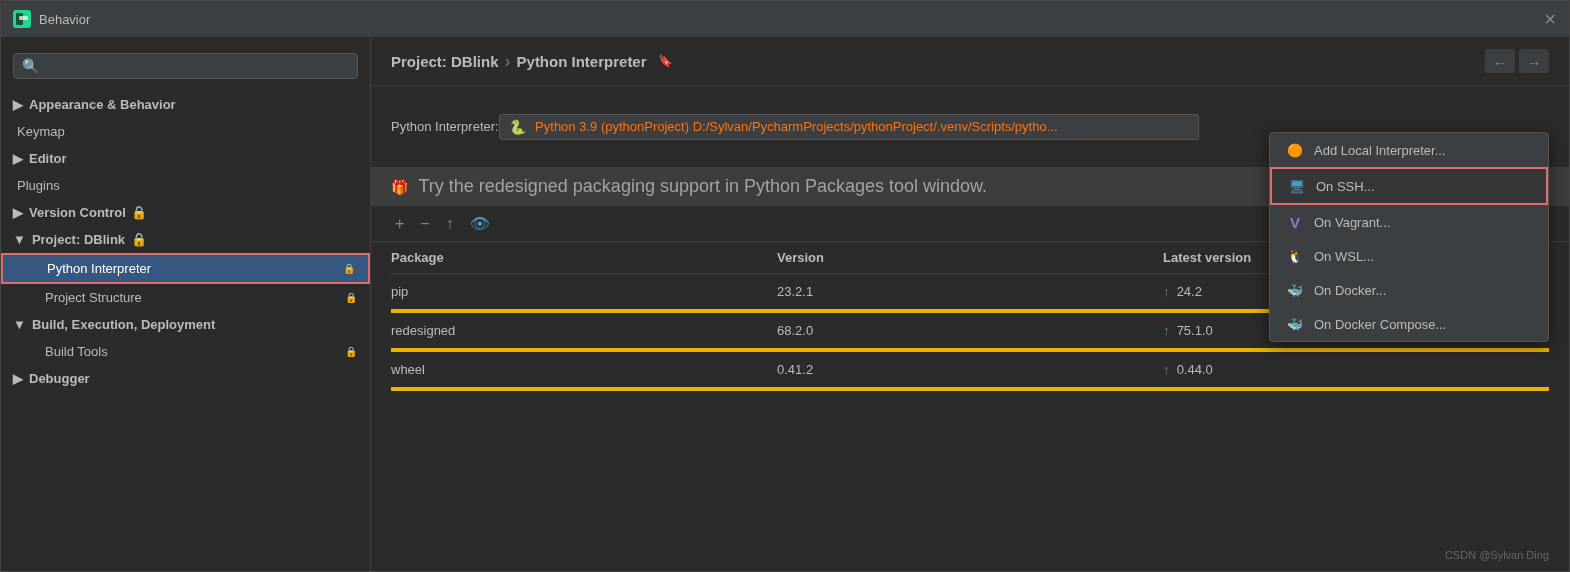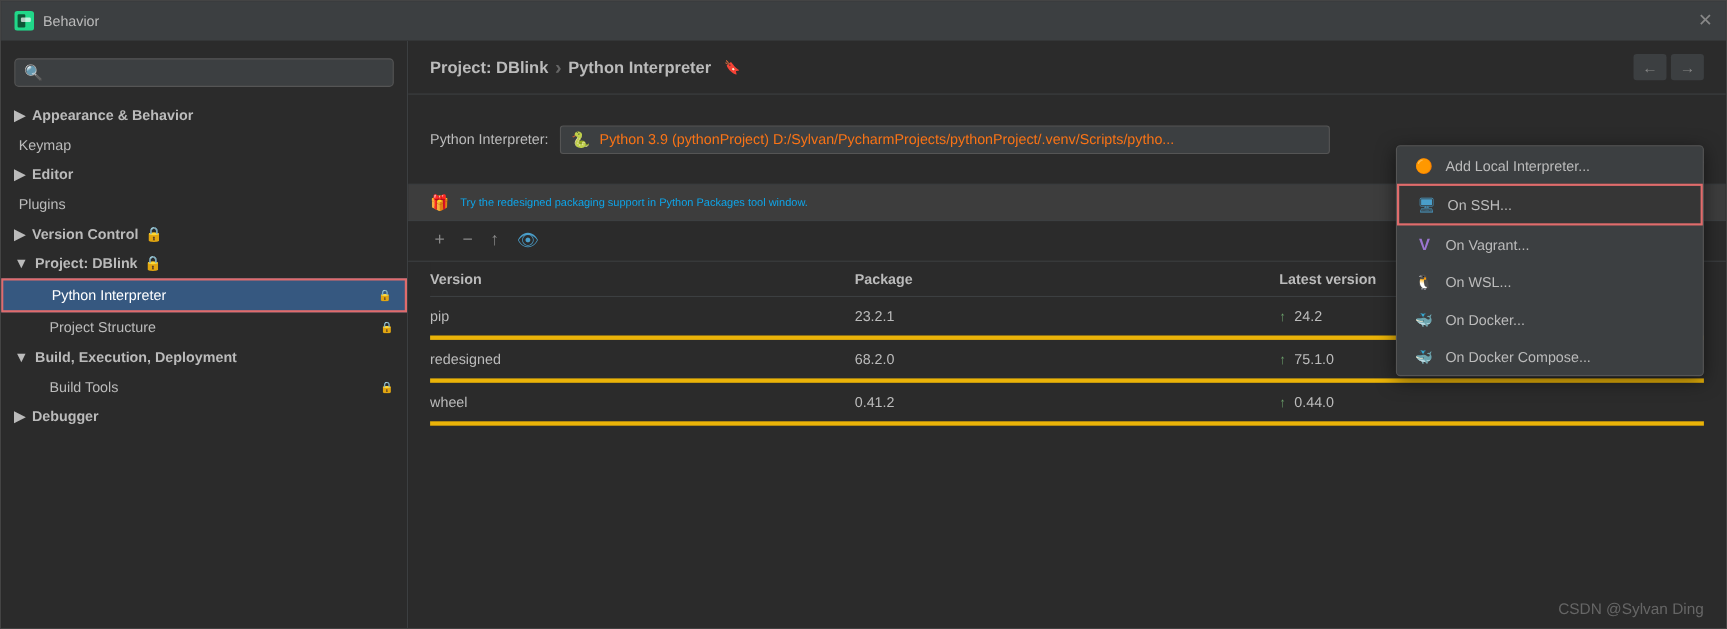--- a/index.html
+++ b/index.html
@@ -143,21 +143,20 @@
       padding: 4px 8px;
       cursor: pointer;
       border-radius: 3px;
       font-size: 14px;
     }
     .bookmark-icon { color: #888; font-size: 12px; }
     .interpreter-row {
       display: flex;
       align-items: center;
       padding: 10px 20px;
-      gap: 10px;
       border-bottom: 1px solid #3c3f41;
     }
     .interpreter-label { color: #bbb; font-size: 13px; flex-shrink: 0; }
     .interpreter-selector {
       display: flex;
       align-items: center;
       background: #3c3f41;
       border: 1px solid #555;
       border-radius: 3px;
       padding: 4px 10px;
@@ -182,21 +181,21 @@
     }
     .info-bar {
       display: flex;
       align-items: center;
       background: #3d3d3d;
       padding: 8px 20px;
       gap: 10px;
       border-bottom: 1px solid #3c3f41;
     }
     .gift-icon { color: #e06c75; font-size: 14px; }
-    .info-bar-text { color: #0ea5e9; font-size: 10px; flex: 1; }
+    .info-bar-text { color: #a3a3a3; font-size: 18px; flex: 1; }
     .goto-link { color: #6897bb; cursor: pointer; font-size: 13px; }
     .toolbar {
       display: flex;
       align-items: center;
       padding: 6px 20px;
       gap: 8px;
       border-bottom: 1px solid #3c3f41;
     }
     .toolbar-btn {
       background: none;
@@ -232,21 +231,21 @@
       color: #bbb;
       font-size: 13px;
     }
     .latest-version { color: #bbb; }
     .latest-version .arrow-up { color: #6a9f6a; font-size: 12px; margin-right: 4px; }
     .watermark {
       position: absolute;
       bottom: 10px;
       right: 20px;
       color: #666;
-      font-size: 14px;
+      font-size: 11px;
     }
     
     .dropdown-menu {
       position: absolute;
       top: 46px;
       right: 20px;
       background: #3c3f41;
       border: 1px solid #555;
       border-radius: 4px;
       min-width: 280px;
@@ -419,22 +418,22 @@
         <button class="toolbar-btn">+</button>
         <button class="toolbar-btn">−</button>
         <button class="toolbar-btn">↑</button>
         <button class="toolbar-btn eye-btn" title="Show packages">
           <span>👁</span>
         </button>
       </div>
 
       <div class="packages-table">
         <div class="table-header">
+          <span>Package</span>
           <span>Version</span>
-          <span>Package</span>
           <span>Latest version</span>
         </div>
         <div class="table-row">
           <span>pip</span>
           <span>23.2.1</span>
           <span class="latest-version">
             <span class="arrow-up">↑</span>
             <span>24.2</span>
           </span>
         </div>

